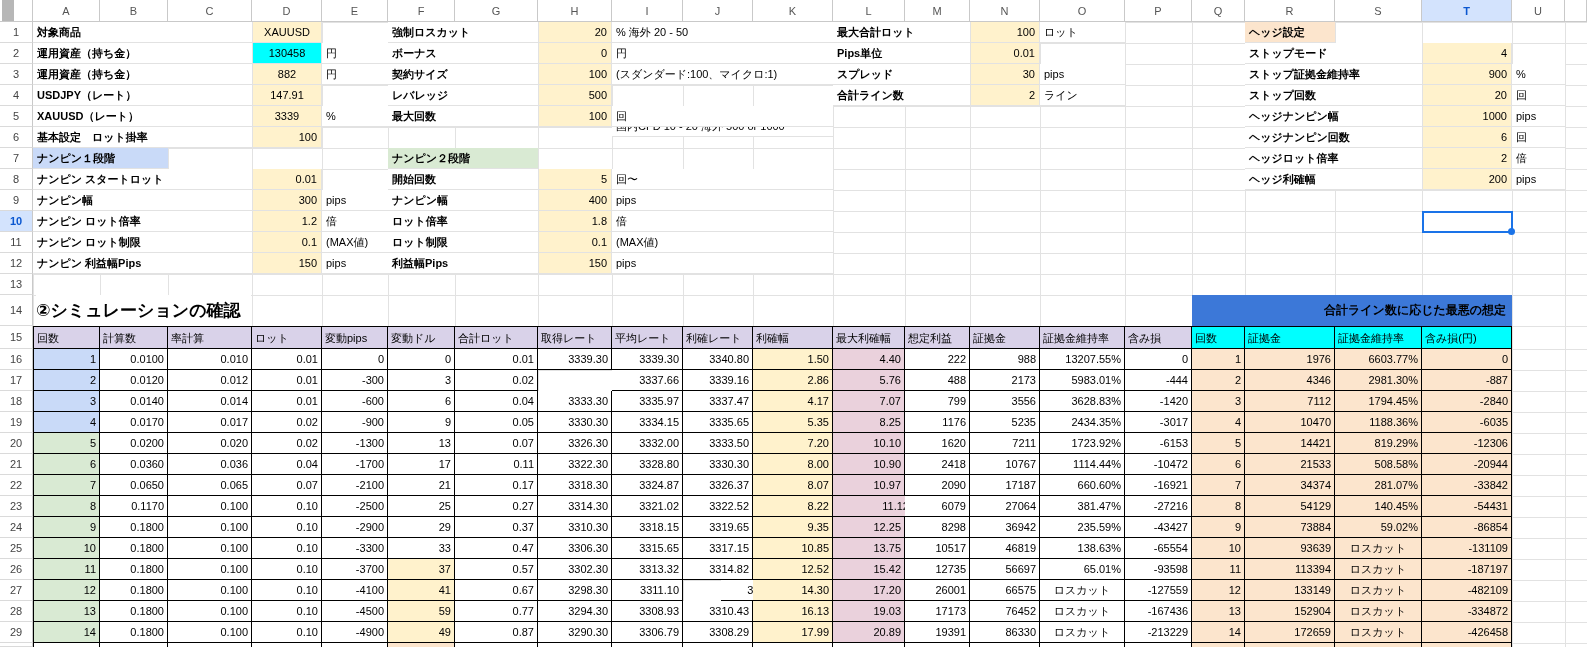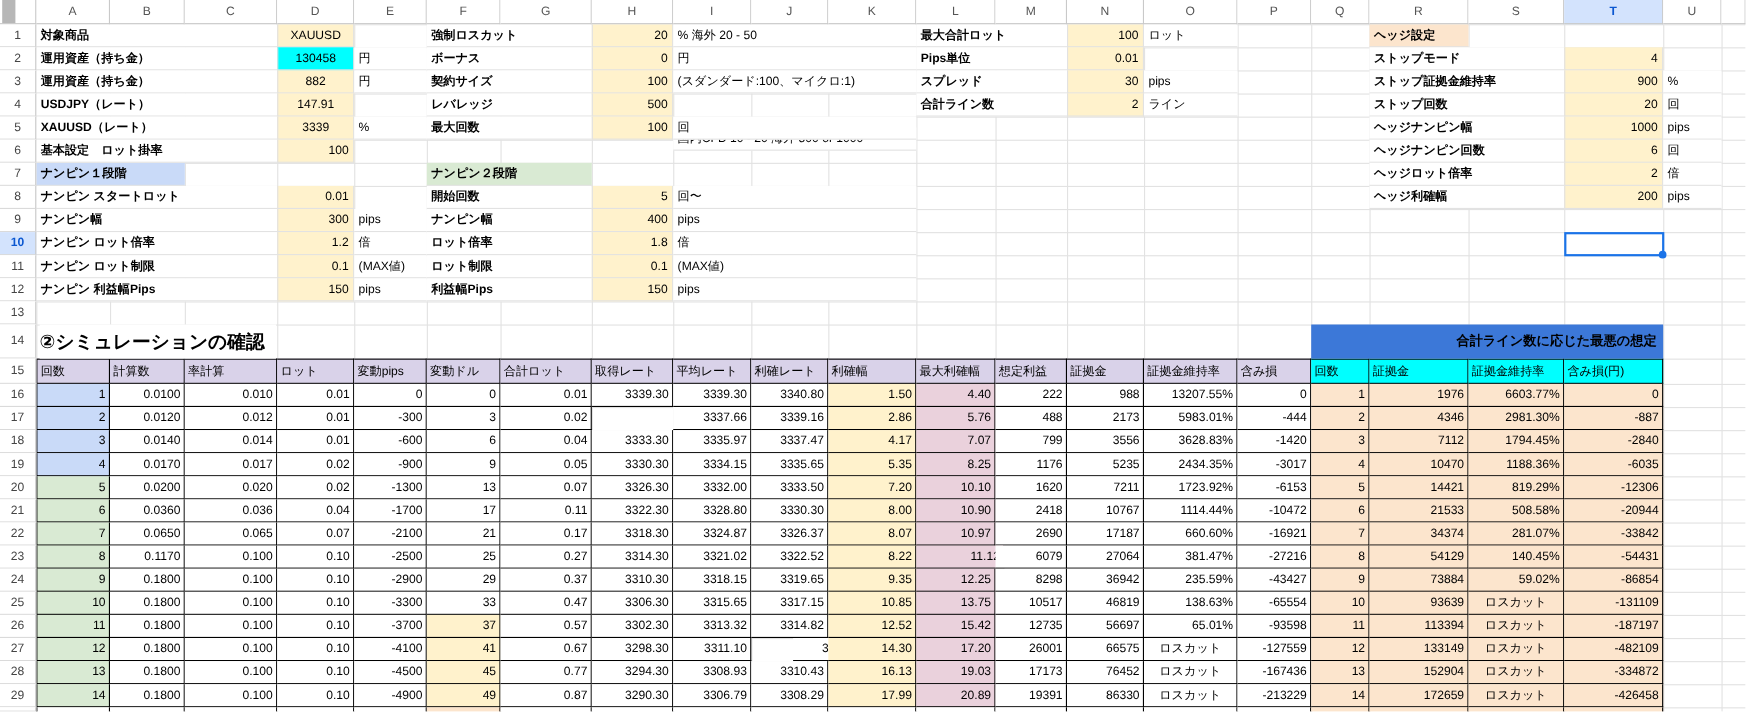--- a/index.html
+++ b/index.html
@@ -353,21 +353,21 @@
       <div class="td r" style="position: absolute; box-sizing: border-box; left: 168px; top: 475px; width: 84px; height: 21px;">0.065</div>
       <div class="td r" style="position: absolute; box-sizing: border-box; left: 252px; top: 475px; width: 70px; height: 21px;">0.07</div>
       <div class="td r" style="position: absolute; box-sizing: border-box; left: 322px; top: 475px; width: 66px; height: 21px;">-2100</div>
       <div class="td r" style="position: absolute; box-sizing: border-box; left: 388px; top: 475px; width: 67px; height: 21px;">21</div>
       <div class="td r" style="position: absolute; box-sizing: border-box; left: 455px; top: 475px; width: 83px; height: 21px;">0.17</div>
       <div class="td r" style="position: absolute; box-sizing: border-box; left: 538px; top: 475px; width: 74px; height: 21px;">3318.30</div>
       <div class="td r" style="position: absolute; box-sizing: border-box; left: 612px; top: 475px; width: 71px; height: 21px;">3324.87</div>
       <div class="td r" style="position: absolute; box-sizing: border-box; left: 683px; top: 475px; width: 70px; height: 21px;">3326.37</div>
       <div class="td r bg-cream" style="position: absolute; box-sizing: border-box; left: 753px; top: 475px; width: 80px; height: 21px;">8.07</div>
       <div class="td r bg-pink" style="position: absolute; box-sizing: border-box; left: 833px; top: 475px; width: 72px; height: 21px;">10.97</div>
-      <div class="td r" style="position: absolute; box-sizing: border-box; left: 905px; top: 475px; width: 65px; height: 21px;">2690</div>
+      <div class="td r" style="position: absolute; box-sizing: border-box; left: 905px; top: 475px; width: 65px; height: 21px;">2090</div>
       <div class="td r" style="position: absolute; box-sizing: border-box; left: 970px; top: 475px; width: 70px; height: 21px;">17187</div>
       <div class="td r" style="position: absolute; box-sizing: border-box; left: 1040px; top: 475px; width: 85px; height: 21px;">660.60%</div>
       <div class="td r" style="position: absolute; box-sizing: border-box; left: 1125px; top: 475px; width: 67px; height: 21px;">-16921</div>
       <div class="td r bg-orange" style="position: absolute; box-sizing: border-box; left: 1192px; top: 475px; width: 53px; height: 21px;">7</div>
       <div class="td r bg-orange" style="position: absolute; box-sizing: border-box; left: 1245px; top: 475px; width: 90px; height: 21px;">34374</div>
       <div class="td r bg-orange" style="position: absolute; box-sizing: border-box; left: 1335px; top: 475px; width: 87px; height: 21px;">281.07%</div>
       <div class="td r bg-orange" style="position: absolute; box-sizing: border-box; left: 1422px; top: 475px; width: 90px; height: 21px;">-33842</div>
       <div class="td r bg-green edgeL" style="position: absolute; box-sizing: border-box; left: 33px; top: 496px; width: 67px; height: 21px;">8</div>
       <div class="td r" style="position: absolute; box-sizing: border-box; left: 100px; top: 496px; width: 68px; height: 21px;">0.1170</div>
       <div class="td r" style="position: absolute; box-sizing: border-box; left: 168px; top: 496px; width: 84px; height: 21px;">0.100</div>
@@ -466,21 +466,21 @@
       <div class="td r" style="position: absolute; box-sizing: border-box; left: 1125px; top: 580px; width: 67px; height: 21px;">-127559</div>
       <div class="td r bg-orange" style="position: absolute; box-sizing: border-box; left: 1192px; top: 580px; width: 53px; height: 21px;">12</div>
       <div class="td r bg-orange" style="position: absolute; box-sizing: border-box; left: 1245px; top: 580px; width: 90px; height: 21px;">133149</div>
       <div class="td c bg-orange" style="position: absolute; box-sizing: border-box; left: 1335px; top: 580px; width: 87px; height: 21px;">ロスカット</div>
       <div class="td r bg-orange" style="position: absolute; box-sizing: border-box; left: 1422px; top: 580px; width: 90px; height: 21px;">-482109</div>
       <div class="td r bg-green edgeL" style="position: absolute; box-sizing: border-box; left: 33px; top: 601px; width: 67px; height: 21px;">13</div>
       <div class="td r" style="position: absolute; box-sizing: border-box; left: 100px; top: 601px; width: 68px; height: 21px;">0.1800</div>
       <div class="td r" style="position: absolute; box-sizing: border-box; left: 168px; top: 601px; width: 84px; height: 21px;">0.100</div>
       <div class="td r" style="position: absolute; box-sizing: border-box; left: 252px; top: 601px; width: 70px; height: 21px;">0.10</div>
       <div class="td r" style="position: absolute; box-sizing: border-box; left: 322px; top: 601px; width: 66px; height: 21px;">-4500</div>
-      <div class="td r bg-cream" style="position: absolute; box-sizing: border-box; left: 388px; top: 601px; width: 67px; height: 21px;">45</div>
+      <div class="td r bg-cream" style="position: absolute; box-sizing: border-box; left: 388px; top: 601px; width: 67px; height: 21px;">59</div>
       <div class="td r" style="position: absolute; box-sizing: border-box; left: 455px; top: 601px; width: 83px; height: 21px;">0.77</div>
       <div class="td r" style="position: absolute; box-sizing: border-box; left: 538px; top: 601px; width: 74px; height: 21px;">3294.30</div>
       <div class="td r" style="position: absolute; box-sizing: border-box; left: 612px; top: 601px; width: 71px; height: 21px;">3308.93</div>
       <div class="td r" style="position: absolute; box-sizing: border-box; left: 683px; top: 601px; width: 70px; height: 21px;">3310.43</div>
       <div class="td r bg-cream" style="position: absolute; box-sizing: border-box; left: 753px; top: 601px; width: 80px; height: 21px;">16.13</div>
       <div class="td r bg-pink" style="position: absolute; box-sizing: border-box; left: 833px; top: 601px; width: 72px; height: 21px;">19.03</div>
       <div class="td r" style="position: absolute; box-sizing: border-box; left: 905px; top: 601px; width: 65px; height: 21px;">17173</div>
       <div class="td r" style="position: absolute; box-sizing: border-box; left: 970px; top: 601px; width: 70px; height: 21px;">76452</div>
       <div class="td c" style="position: absolute; box-sizing: border-box; left: 1040px; top: 601px; width: 85px; height: 21px;">ロスカット</div>
       <div class="td r" style="position: absolute; box-sizing: border-box; left: 1125px; top: 601px; width: 67px; height: 21px;">-167436</div>

